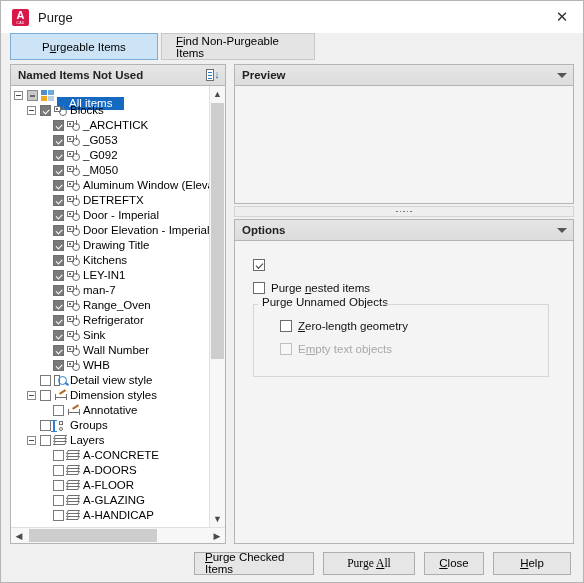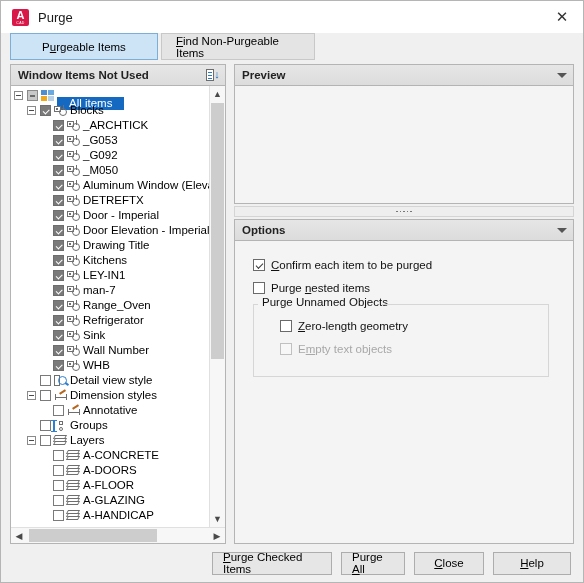--- a/index.html
+++ b/index.html
@@ -219,21 +219,21 @@
   
   .footer{
     flex:0 0 38px;height:38px;display:flex;align-items:center;justify-content:flex-end;
     padding-right:12px;gap:9px;background:#f0f0f0;
   }
   .btn{
     height:23px;box-sizing:border-box;background:#e6e6e6;border:1px solid #adadad;
     font-size:11.5px;color:#000;display:flex;align-items:center;justify-content:center;
     font-family:"Liberation Sans", sans-serif;padding:0 10px;
   }
-  .btn.b1{width:120px;} .btn.b2{width:64px;} .btn.b3{width:70px;} .btn.b4{width:78px;}
+  .btn.b1{width:120px;} .btn.b2{width:92px;font-family:Liberation Serif, serif;} .btn.b3{width:60px;} .btn.b4{width:78px;}
 </style>
 </head>
 <body>
 
 <div class="dialog">
 
   <div class="titlebar">
     <div class="acad-logo">
       <div class="a-glyph">A</div>
         <div class="cad-glyph">CAD</div>
@@ -248,21 +248,21 @@
       </div>
     <div class="tab t2">
         <span id="tab1"><span class="u">F</span>ind Non-Purgeable Items</span>
       </div>
   </div>
 
   <div class="content">
 
     <div class="left-col">
       <div class="panel-head">
-        <span class="ph-title">Window Items Not Used</span>
+        <span class="ph-title">Named Items Not Used</span>
         <span class="sort-icon">
           <span class="bars">
               <i></i>
               <i class="b2"></i>
               <i></i>
             </span>
           <span class="arr">↓</span>
         </span>
       </div>
       <div class="tree-wrap">
@@ -503,21 +503,20 @@
         </span>
       </div>
 
       <div class="panel-head">
         <span class="ph-title">Options</span>
         <span class="chev-down"></span>
       </div>
       <div class="options-body">
         <div class="opt-row">
           <span class="opt-cb checked"></span>
-          <span class="opt-lbl" id="opt-confirm"><span class="u">C</span>onfirm each item to be purged</span>
         </div>
         <div class="opt-row">
           <span class="opt-cb"></span>
           <span class="opt-lbl" id="opt-nested">Purge <span class="u">n</span>ested items</span>
         </div>
         <div class="group-box">
           <span class="gtitle">Purge Unnamed Objects</span>
           <div class="opt-row">
             <span class="opt-cb"></span>
             <span class="opt-lbl" id="opt-zero"><span class="u">Z</span>ero-length geometry</span>

